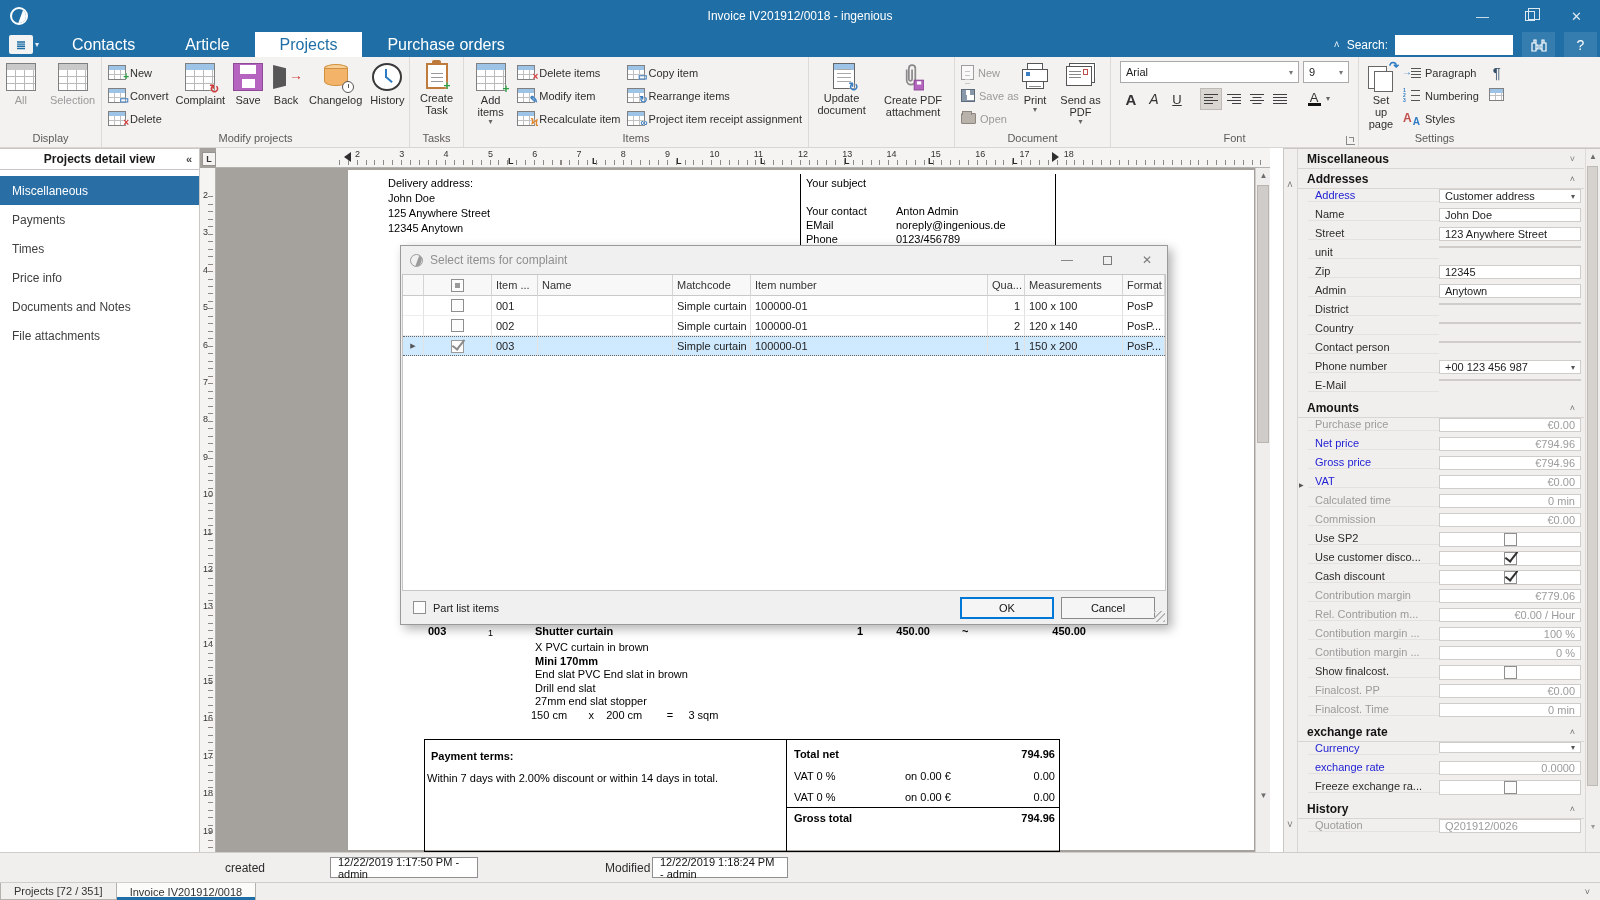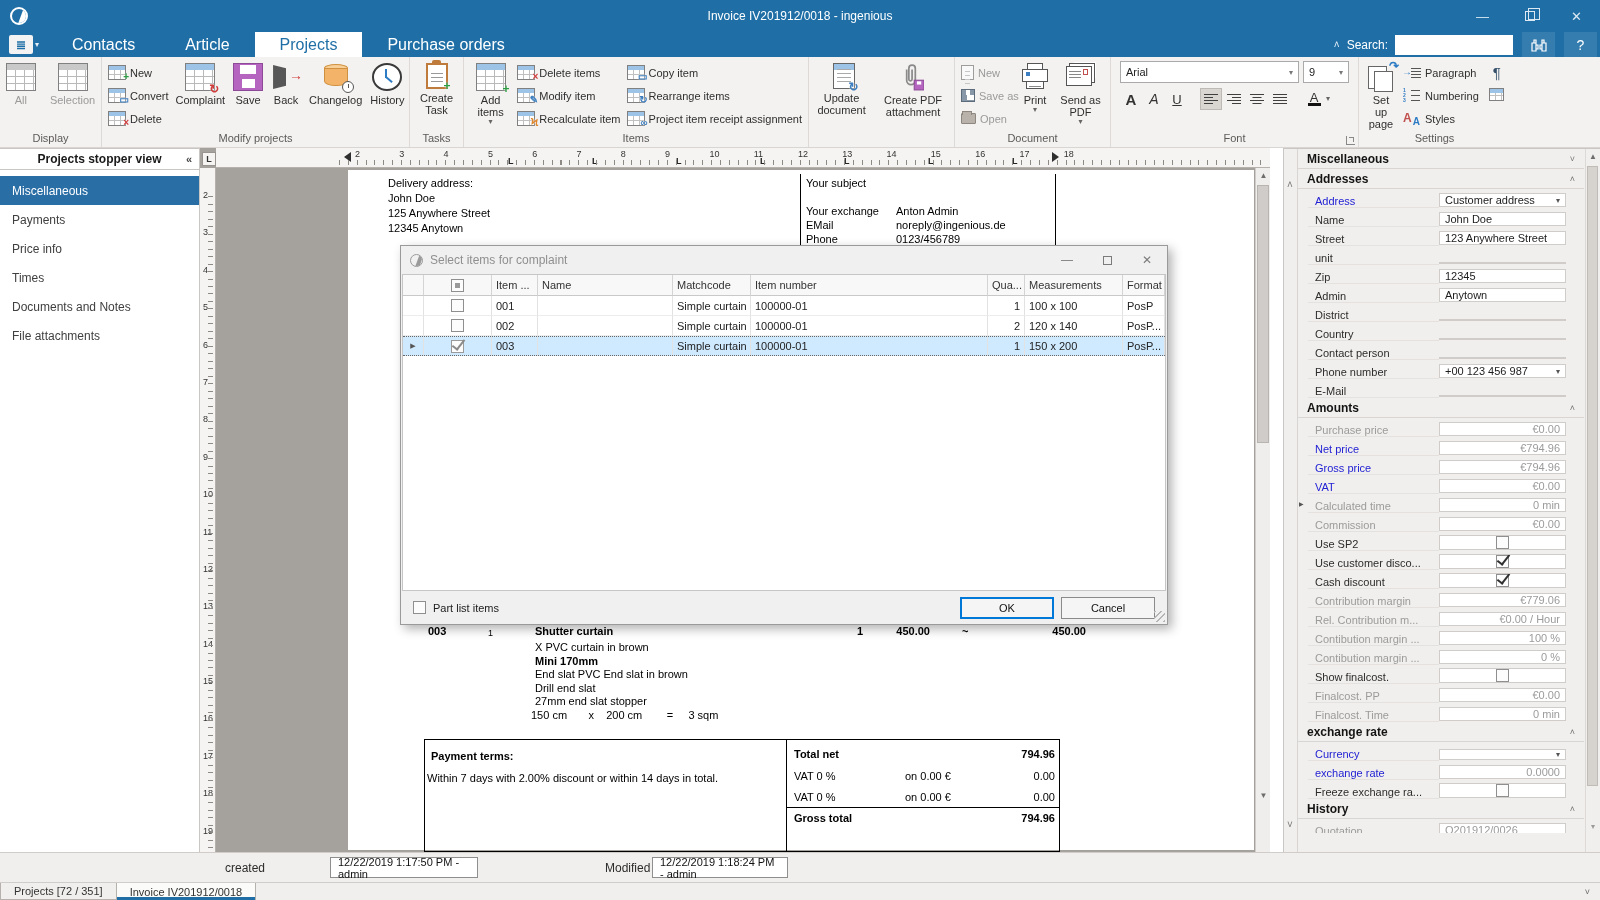--- a/index.html
+++ b/index.html
@@ -135,26 +135,26 @@
 .sbarrow{position:absolute;left:0;width:15px;height:15px;display:flex;align-items:center;justify-content:center;font-size:8px;color:#6d6d6d}
 #vscroll .thumb{position:absolute;left:1px;top:17px;width:12px;height:258px;background:#cfccc9;border:1px solid #b8b5b1}
 
 #props{position:absolute;left:1283px;top:148px;width:317px;height:704px;background:#f1efed;border-left:1px solid #c9c6c3;border-top:1px solid #c9c6c3}
 #props-gutter{position:absolute;left:0;top:0;width:14px;height:100%;border-right:1px solid #d8d5d2;color:#777;font-size:10px}
 #props-gutter .t{position:absolute;top:30px;left:3px}
 #props-gutter .b{position:absolute;bottom:22px;left:3px;font-weight:normal}
 #props-body{position:absolute;left:14px;top:0;width:286px;height:100%;overflow:hidden}
 .sec-hdr{height:20px;display:flex;align-items:center;font-weight:bold;font-size:12px;padding-left:9px;border-bottom:1px solid #d8d5d2;position:relative;color:#141414;background:#f1efed}
 .sec-hdr .ch{position:absolute;right:9px;font-size:9px;color:#777;font-weight:normal}
-.prow{display:flex;height:19px;align-items:flex-end}
+.prow{display:flex;height:19px;align-items:flex-start}
 .prow .rail{flex:0 0 10px;background:#eae8e6;border-right:1px solid #dbd8d5;position:relative}
 .prow .rail .exp{position:absolute;left:1px;top:6px;font-size:6px;color:#555}
 .pl{flex:0 0 131px;display:flex;align-items:center;padding-left:7px;font-size:11px;color:#2c2c2c;border-bottom:1px solid #e4e1de;overflow:hidden;white-space:nowrap}
 .pl.blue{color:#2222d4}.pl.gy{color:#9b9b9b}
-.pv{flex:1;margin:0 18px 1px 0;background:#fff;border:1px solid #cfccc9;display:flex;align-items:center;padding:0 5px;font-size:11px;color:#1c1c1c;white-space:nowrap;overflow:hidden}
+.pv{flex:1;margin:0 3px 1px 0;background:#fff;border:1px solid #cfccc9;display:flex;align-items:center;padding:0 5px;font-size:11px;color:#1c1c1c;white-space:nowrap;overflow:hidden}
 .pv.num{justify-content:flex-end;color:#9b9b9b}
 .pv .ddv{margin-left:auto;font-size:8px;color:#555}
 .pv.cbc{justify-content:center;padding:0}
 .cbx{width:13px;height:13px;border:1px solid #8f8f8f;background:#fcfcfc;position:relative;display:inline-block;flex:0 0 auto}
 .cbx.on::after{content:"";position:absolute;left:3px;top:-4px;width:5px;height:11px;border-right:2px solid #2f2f2f;border-bottom:2px solid #2f2f2f;transform:rotate(38deg)}
 .cbx.dim{border-color:#9a9a9a}
 .cbx.dim::after{border-color:#8a8a8a}
 .cbx.ind::after{content:"";position:absolute;left:3px;top:3px;width:5px;height:5px;background:#9a9a9a}
 #props-scroll{position:absolute;right:1px;top:0;width:14px;height:100%;background:#f1efed;border-left:1px solid #ddd9d6}
 #props-scroll .thumb{position:absolute;left:1px;top:17px;width:11px;height:620px;background:#d6d3cf;border:1px solid #bfbcb8}
@@ -499,28 +499,28 @@
           </span>
       </div>
     </div>
     <div class="rgl">Settings</div>
   </div>
 
 </div>
 
 <div id="sidebar">
   <div class="hdr">
-    <span>Projects stopper view</span>
+    <span>Projects detail view</span>
     <span class="col">«</span>
   </div>
   <div class="snav">
     <div class="item active">Miscellaneous</div>
     <div class="item">Payments</div>
+    <div class="item">Times</div>
     <div class="item">Price info</div>
-    <div class="item">Times</div>
     <div class="item">Documents and Notes</div>
     <div class="item">File attachments</div>
   </div>
 </div>
 
 <div id="docarea">
   <div id="corner">L</div>
   <div id="hruler">
     <div class="nums">
         <span>2</span>
@@ -575,21 +575,21 @@
   </div>
   <div id="canvas">
     <div id="page">
       <span class="vline" style="left:452px;top:4px;height:74px"></span>
       <span class="vline" style="left:707px;top:4px;height:74px"></span>
       <span class="ptext" style="left:40px;top:7px">Delivery address:</span>
       <span class="ptext" style="left:40px;top:22px">John Doe</span>
       <span class="ptext" style="left:40px;top:37px">125 Anywhere Street</span>
       <span class="ptext" style="left:40px;top:52px">12345 Anytown</span>
       <span class="ptext" style="left:458px;top:7px">Your subject</span>
-      <span class="ptext" style="left:458px;top:35px">Your exchange</span>
+      <span class="ptext" style="left:458px;top:35px">Your contact</span>
       <span class="ptext" style="left:548px;top:35px">Anton Admin</span>
       <span class="ptext" style="left:458px;top:49px">EMail</span>
       <span class="ptext" style="left:548px;top:49px">noreply@ingenious.de</span>
       <span class="ptext" style="left:458px;top:63px">Phone</span>
       <span class="ptext" style="left:548px;top:63px">0123/456789</span>
 
       <span class="ptext b" style="left:80px;top:455px">003</span>
       <span class="ptext" style="left:140px;top:458px;font-size:9px">1</span>
       <span class="ptext b" style="left:187px;top:455px">Shutter curtain</span>
       <span class="ptext b" style="left:470px;top:455px;width:45px;text-align:right">1</span>

